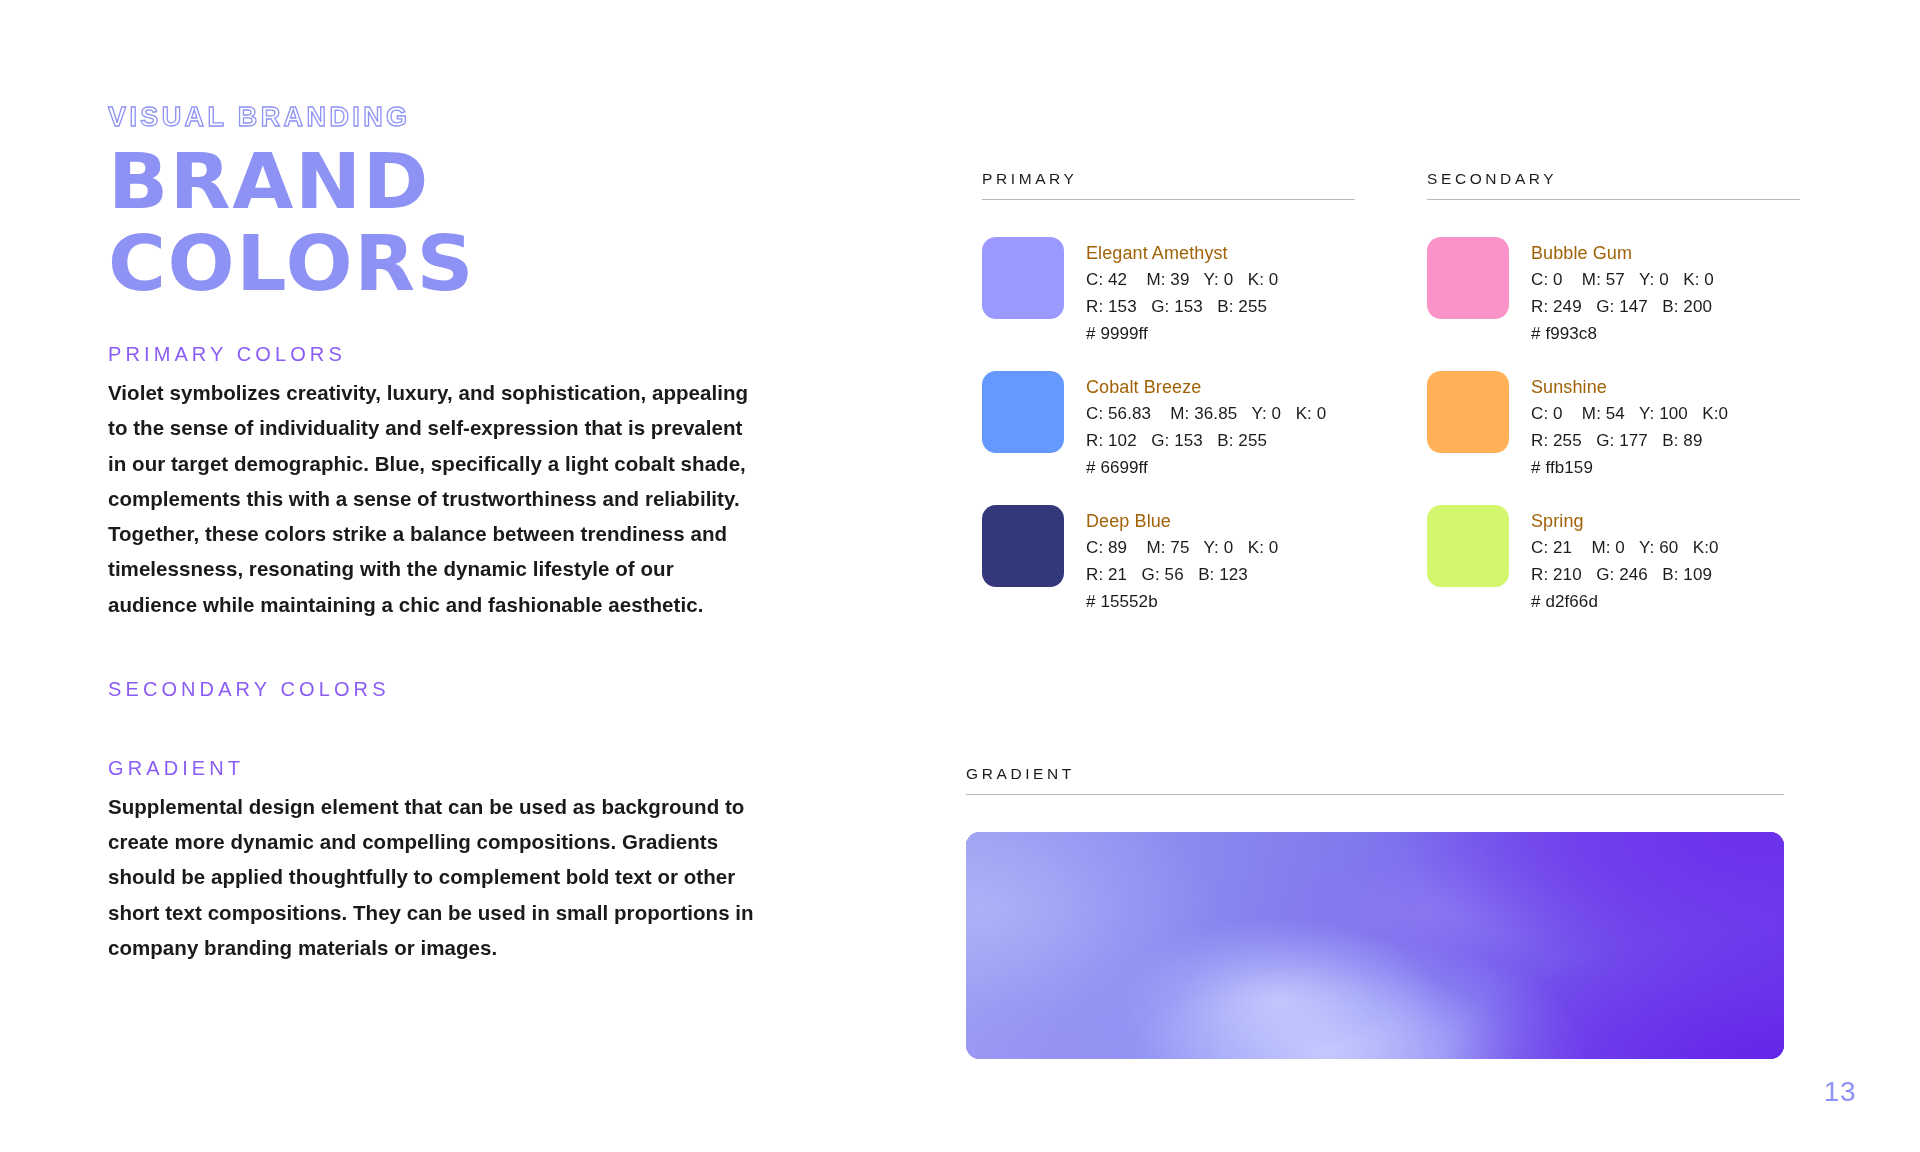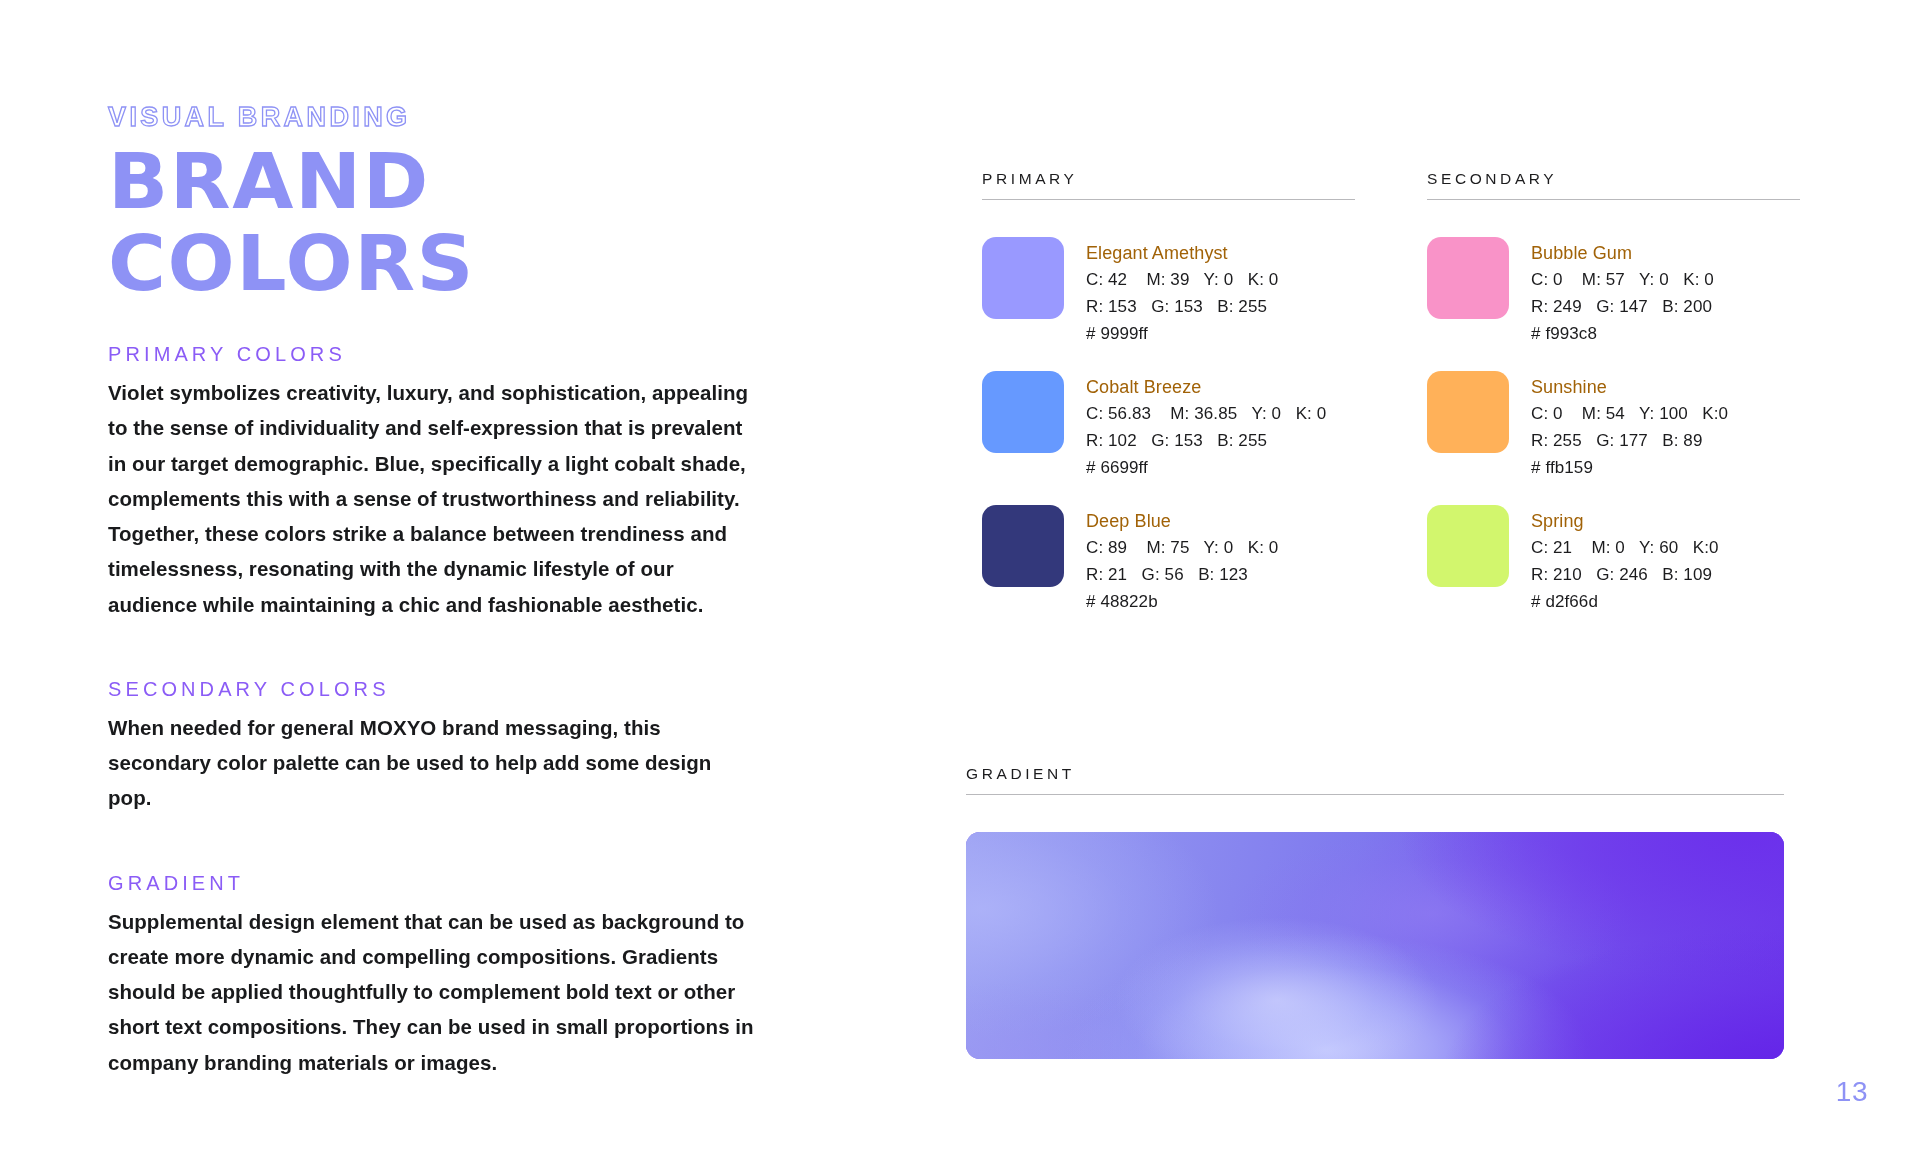--- a/index.html
+++ b/index.html
@@ -212,21 +212,21 @@
   .g-bl {
     background: radial-gradient(ellipse 34% 40% at 6% 100%,
       rgba(152,146,244,0.55) 0%,
       rgba(148,142,243,0.2) 55%,
       rgba(146,140,242,0) 84%);
   }
 
   
   .page-number {
     position: absolute;
-    right: 52px;
+    right: 64px;
     bottom: 44px;
     font-family: "Liberation Sans", sans-serif;
     font-size: 28px;
     font-weight: 400;
     color: #8e92f5;
     letter-spacing: 0.5px;
   }
 </style>
 </head>
 <body>
@@ -238,21 +238,20 @@
     <div class="eyebrow">VISUAL BRANDING</div>
     <h1 class="page-title">BRAND COLORS</h1>
 
     <div class="block-primary">
       <div class="section-head">PRIMARY COLORS</div>
       <p class="body-text">Violet symbolizes creativity, luxury, and sophistication, appealing to the sense of individuality and self-expression that is prevalent in our target demographic. Blue, specifically a light cobalt shade, complements this with a sense of trustworthiness and reliability. Together, these colors strike a balance between trendiness and timelessness, resonating with the dynamic lifestyle of our audience while maintaining a chic and fashionable aesthetic.</p>
     </div>
 
     <div class="block-secondary">
       <div class="section-head">SECONDARY COLORS</div>
-      <p class="body-text">When needed for general MOXYO brand messaging, this secondary color palette can be used to help add some design pop.</p>
     </div>
 
     <div class="block-gradient">
       <div class="section-head">GRADIENT</div>
       <p class="body-text">Supplemental design element that can be used as background to create more dynamic and compelling compositions. Gradients should be applied thoughtfully to complement bold text or other short text compositions. They can be used in small proportions in company branding materials or images.</p>
     </div>
 
   </div>
 
   <div class="right-col">
@@ -281,21 +280,21 @@
             <div class="chip-line"># 6699ff</div>
           </div>
         </div>
 
         <div class="swatch-row">
           <div class="chip" style="background-color: rgb(51, 56, 123);"></div>
           <div class="chip-info">
             <div class="chip-name">Deep Blue</div>
             <div class="chip-line">C: 89    M: 75   Y: 0   K: 0</div>
             <div class="chip-line">R: 21   G: 56   B: 123</div>
-            <div class="chip-line"># 48822b</div>
+            <div class="chip-line"># 15552b</div>
           </div>
         </div>
       </div>
 
       <div class="swatch-col">
         <div class="col-label">SECONDARY</div>
         <div class="rule"></div>
 
         <div class="swatch-row">
           <div class="chip" style="background-color: rgb(249, 147, 200);"></div>

